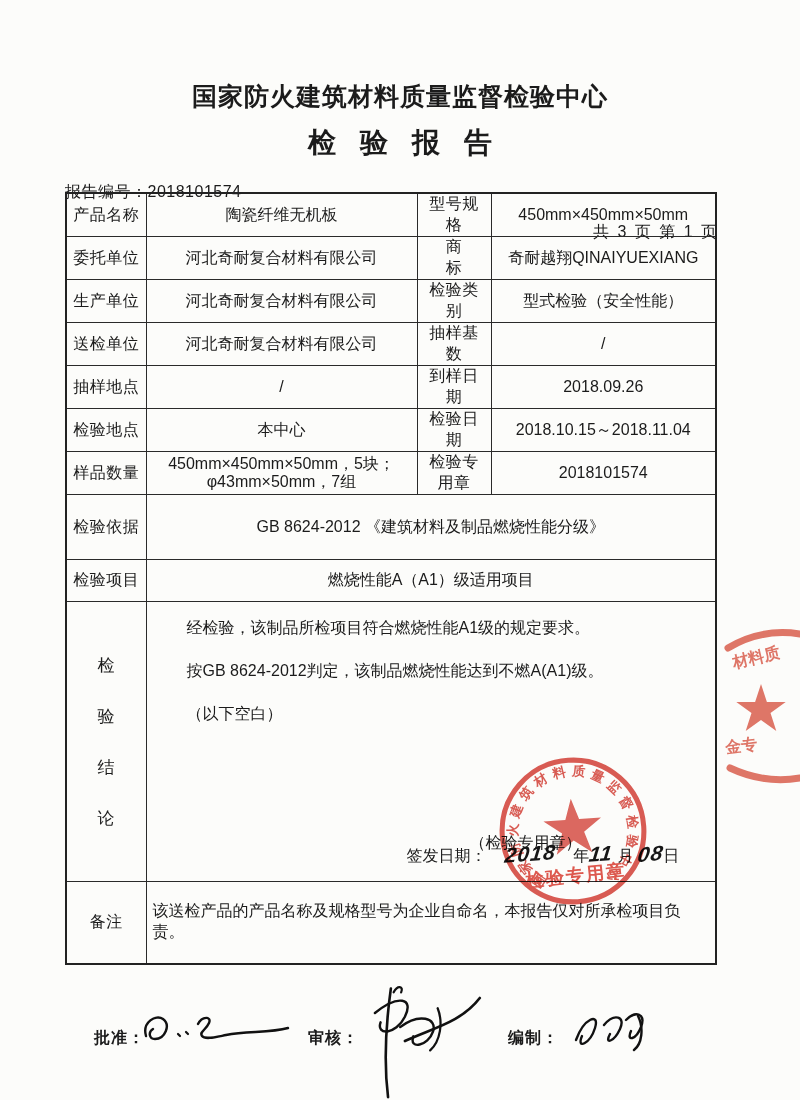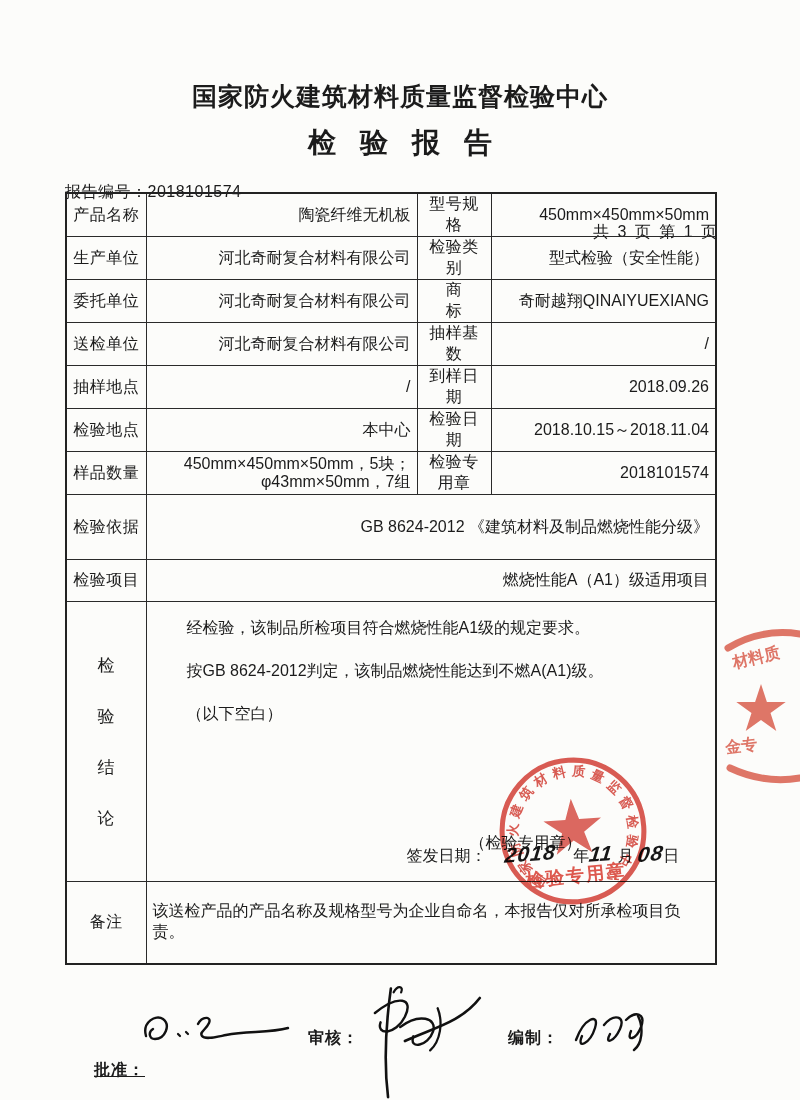--- a/index.html
+++ b/index.html
@@ -16,21 +16,21 @@
   .report-no{float:left;letter-spacing:.5px;}
   .page-info{float:right;letter-spacing:2px;margin-top:40px;}
 
   
   table.main{position:absolute;left:65px;top:192px;width:646px;border-collapse:collapse;
              table-layout:fixed;}
   table.main td{border:1.5px solid #2a2a2a;font-size:16px;padding:0 6px;
                 overflow:hidden;}
   table.main{border:2px solid #222;}
   td.lab{text-align:center;padding:0 2px;letter-spacing:.5px;}
-  td.val{text-align:right;padding-left:9px;margin-top:48px;}
+  td.val{text-align:center;padding-left:9px;margin-top:48px;}
   td.small{font-size:13.5px;line-height:18px;padding-left:7px;}
   .c0{width:80px;}.c1{width:271px;}.c2{width:74px;}.c3{width:225px;}
 
   
   td.concl-lab{vertical-align:middle;}
   .vlabel{display:flex;flex-direction:column;align-items:center;gap:28px;
           font-size:17px;margin:18px 0;}
   td.concl-val{position:relative;vertical-align:top;padding:0;}
   .concl-text{padding:18px 10px 0 34px;font-size:16px;line-height:16px;}
   .concl-text p{margin:0 0 27px 0;}
@@ -80,31 +80,31 @@
         <col class="c2">
         <col class="c3">
       </colgroup>
     <tbody>
         <tr style="height:40px">
       <td class="lab">产品名称</td>
       <td class="val">陶瓷纤维无机板</td>
       <td class="lab">型号规格</td>
       <td class="val">450mm×450mm×50mm</td>
     </tr>
+    <tr style="height:39px">
+      <td class="lab">委托单位</td>
+      <td class="val">河北奇耐复合材料有限公司</td>
+      <td class="lab">商　　标</td>
+      <td class="val">奇耐越翔QINAIYUEXIANG</td>
+    </tr>
     <tr style="height:40px">
       <td class="lab">生产单位</td>
       <td class="val">河北奇耐复合材料有限公司</td>
       <td class="lab">检验类别</td>
       <td class="val">型式检验（安全性能）</td>
-    </tr>
-    <tr style="height:39px">
-      <td class="lab">委托单位</td>
-      <td class="val">河北奇耐复合材料有限公司</td>
-      <td class="lab">商　　标</td>
-      <td class="val">奇耐越翔QINAIYUEXIANG</td>
     </tr>
     <tr style="height:39px">
       <td class="lab">送检单位</td>
       <td class="val">河北奇耐复合材料有限公司</td>
       <td class="lab">抽样基数</td>
       <td class="val">/</td>
     </tr>
     <tr style="height:39px">
       <td class="lab">抽样地点</td>
       <td class="val">/</td>
@@ -184,21 +184,21 @@
   </svg>
 
   <svg class="edge-stamp" viewBox="0 0 84 176">
     <path d="M12,30 Q45,10 84,16"></path>
     <text x="18" y="50" transform="rotate(-13 18 50)">材料质</text>
     <polygon class="star" points="45,66 50.9,83.9 69.7,84 54.5,95.1 60.3,113 45,102 29.7,113 35.5,95.1 20.3,84 39.1,83.9"></polygon>
     <text x="10" y="135" transform="rotate(-7 10 135)">金专</text>
     <path d="M14,150 Q48,166 84,160"></path>
   </svg>
 
-  <span class="sig-label" style="left:94px;top:1060px;text-decoration:underline;">批准：</span>
+  <span class="sig-label" style="left:94px;top:1028px;">批准：</span>
   <svg class="sig-svg" style="left:136px;top:1008px;" width="158" height="42" viewBox="0 0 158 42">
     <path d="M10,28 C6,14 20,6 27,11 C35,17 29,31 19,31 C13,31 12,24 17,21" stroke-width="2.4"></path>
     <path d="M42,26 l2,2 M50,24 l2,2" stroke-width="2.2"></path>
     <path d="M62,16 C66,8 76,8 73,15 C70,22 63,24 66,28 C69,32 80,29 90,27 C112,23 134,25 152,20" stroke-width="2.4"></path>
   </svg>
 
   <span class="sig-label" style="left:308px;top:1028px;">审核：</span>
   <svg class="sig-svg" style="left:342px;top:983px;" width="152" height="117" viewBox="0 0 152 125">
     <path d="M47,6 C42,42 39,82 44,122" stroke-width="2.8"></path>
     <path d="M50,10 C54,2 61,3 58,10" stroke-width="2.4"></path>

